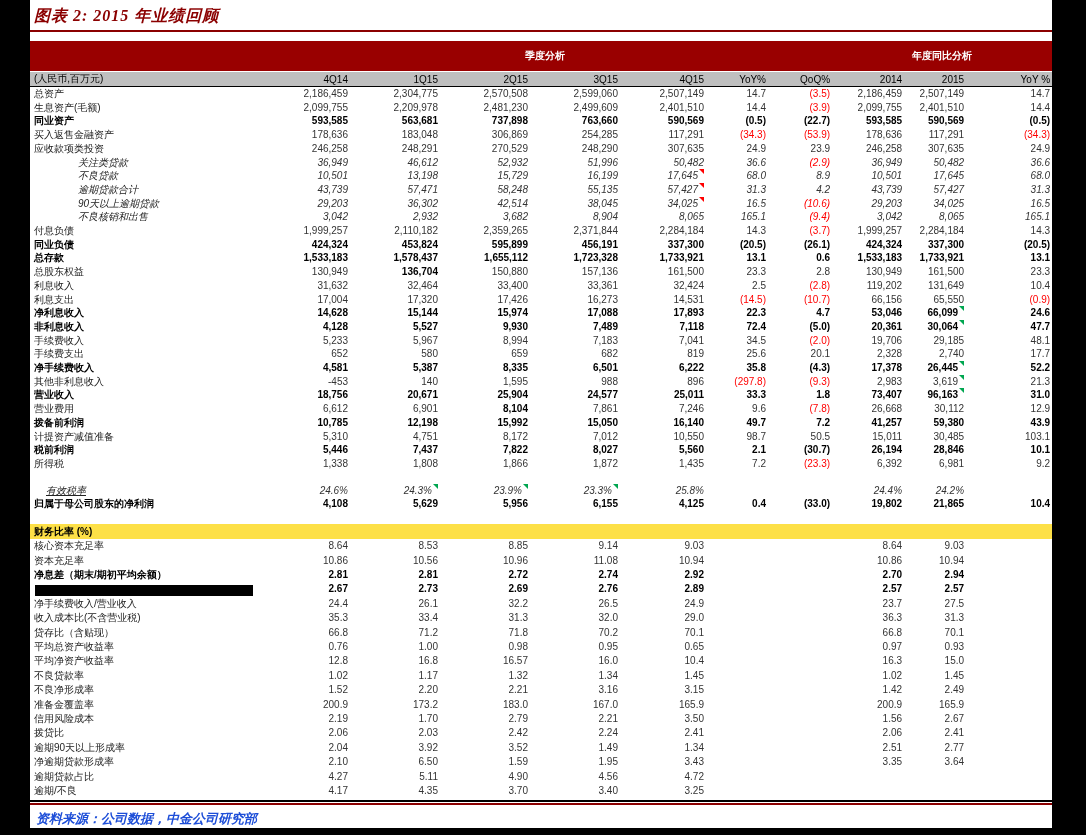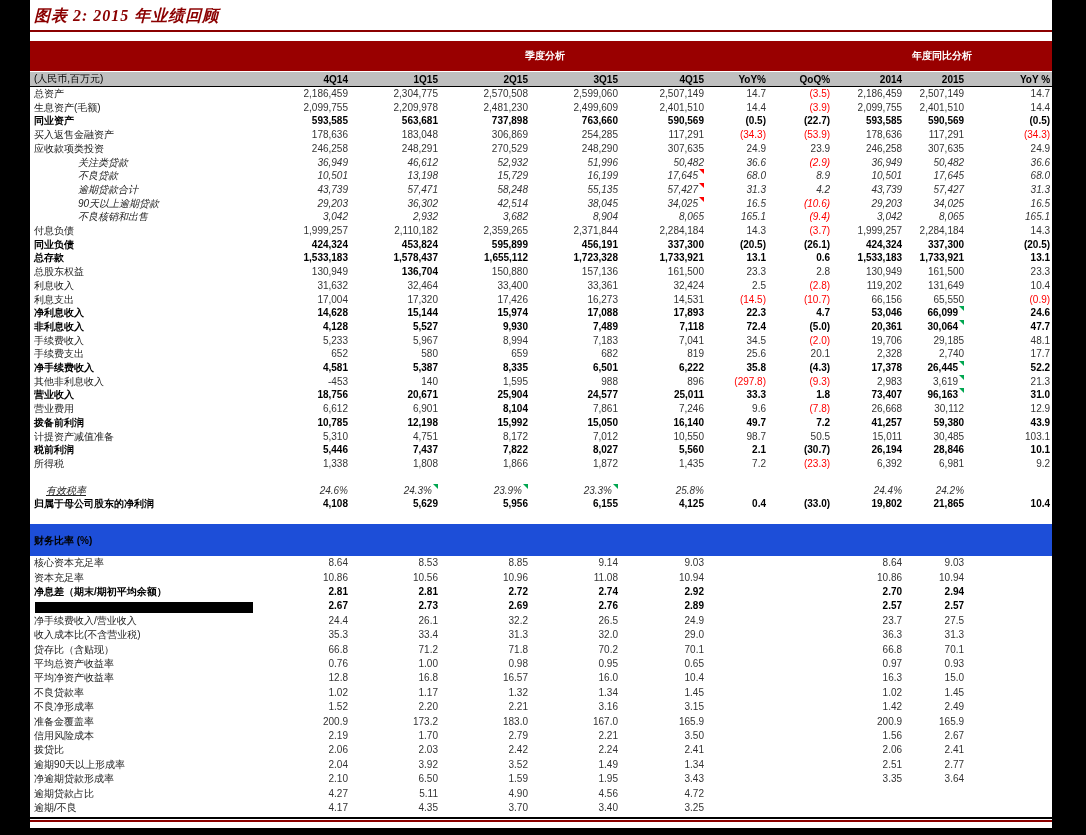--- a/index.html
+++ b/index.html
@@ -17,21 +17,21 @@
     color:#8B0000;font-family:"Liberation Serif","DejaVu Serif",serif;
     letter-spacing:1px;
   }
   .title-rule{height:2px;background:#8B0000;margin-top:3px;}
   table{border-collapse:collapse;table-layout:fixed;width:1022px;margin-top:9px;}
   tr.band th{
     background:#990000;color:#fff;font-size:10px;font-weight:bold;
     height:30px;padding:0;border-bottom:1px solid #fff;text-align:center;
   }
   tr.colhead th{
-    background:#BFBFBF;color:#000;font-size:10px;font-weight:bold;
+    background:#BFBFBF;color:#000;font-size:10px;font-weight:normal;
     height:13px;padding:0 2px 0 0;text-align:right;border-bottom:1px solid #000;
     white-space:nowrap;
   }
   tr.colhead th.label{text-align:left;padding-left:4px;font-weight:normal;}
   td{
     font-size:10px;padding:0 2px 0 0;text-align:right;white-space:nowrap;
     color:#333;overflow:hidden;
   }
   td.label{text-align:left;padding-left:4px;color:#222;}
   .t-main td{height:13.7px;line-height:13.7px;}
@@ -39,22 +39,22 @@
   td.spacer{height:13px;line-height:13px;}
   tr.bold td{font-weight:bold;color:#000;}
   tr.redacted td{font-weight:bold;color:#000;}
   tr.italic td{font-style:italic;margin-left:12px;}
   tr.italic td.label{padding-left:48px;}
   tr.tax-rate td{font-style:italic;}
   tr.tax-rate td.label{padding-right:2px;padding-left:16px;text-decoration:underline;}
   td.neg{color:#FF0000;}
   td.cellbold{font-weight:bold;color:#000;text-align:right;}
   tr.ratio-head td{
-    background:#1d4ed8;font-weight:bold;color:#000;text-align:left;
-    padding-left:4px;height:32px;line-height:15px;font-size:10px;
+    background:#fde047;font-weight:bold;color:#000;text-align:left;
+    padding-left:4px;height:15px;line-height:15px;font-size:10px;
   }
   .redbar{height:11px;background:#000;margin:1px 0 0 1px;width:218px;}
   .mk{display:inline-block;width:0;height:0;margin-left:1px;vertical-align:5px;}
   .mk-red{border-top:5px solid #FF0000;border-left:5px solid transparent;}
   .mk-green{border-top:5px solid #00A650;border-left:5px solid transparent;}
   .rule-black{height:2px;background:#000;margin-top:2px;}
   .rule-red{height:2px;background:#8B0000;margin-top:1px;}
   .source{
     margin:5px 0 0 6px;font-size:13px;font-weight:bold;font-style:italic;
     color:#1d4ed8;font-family:"Liberation Serif","DejaVu Serif",serif;

